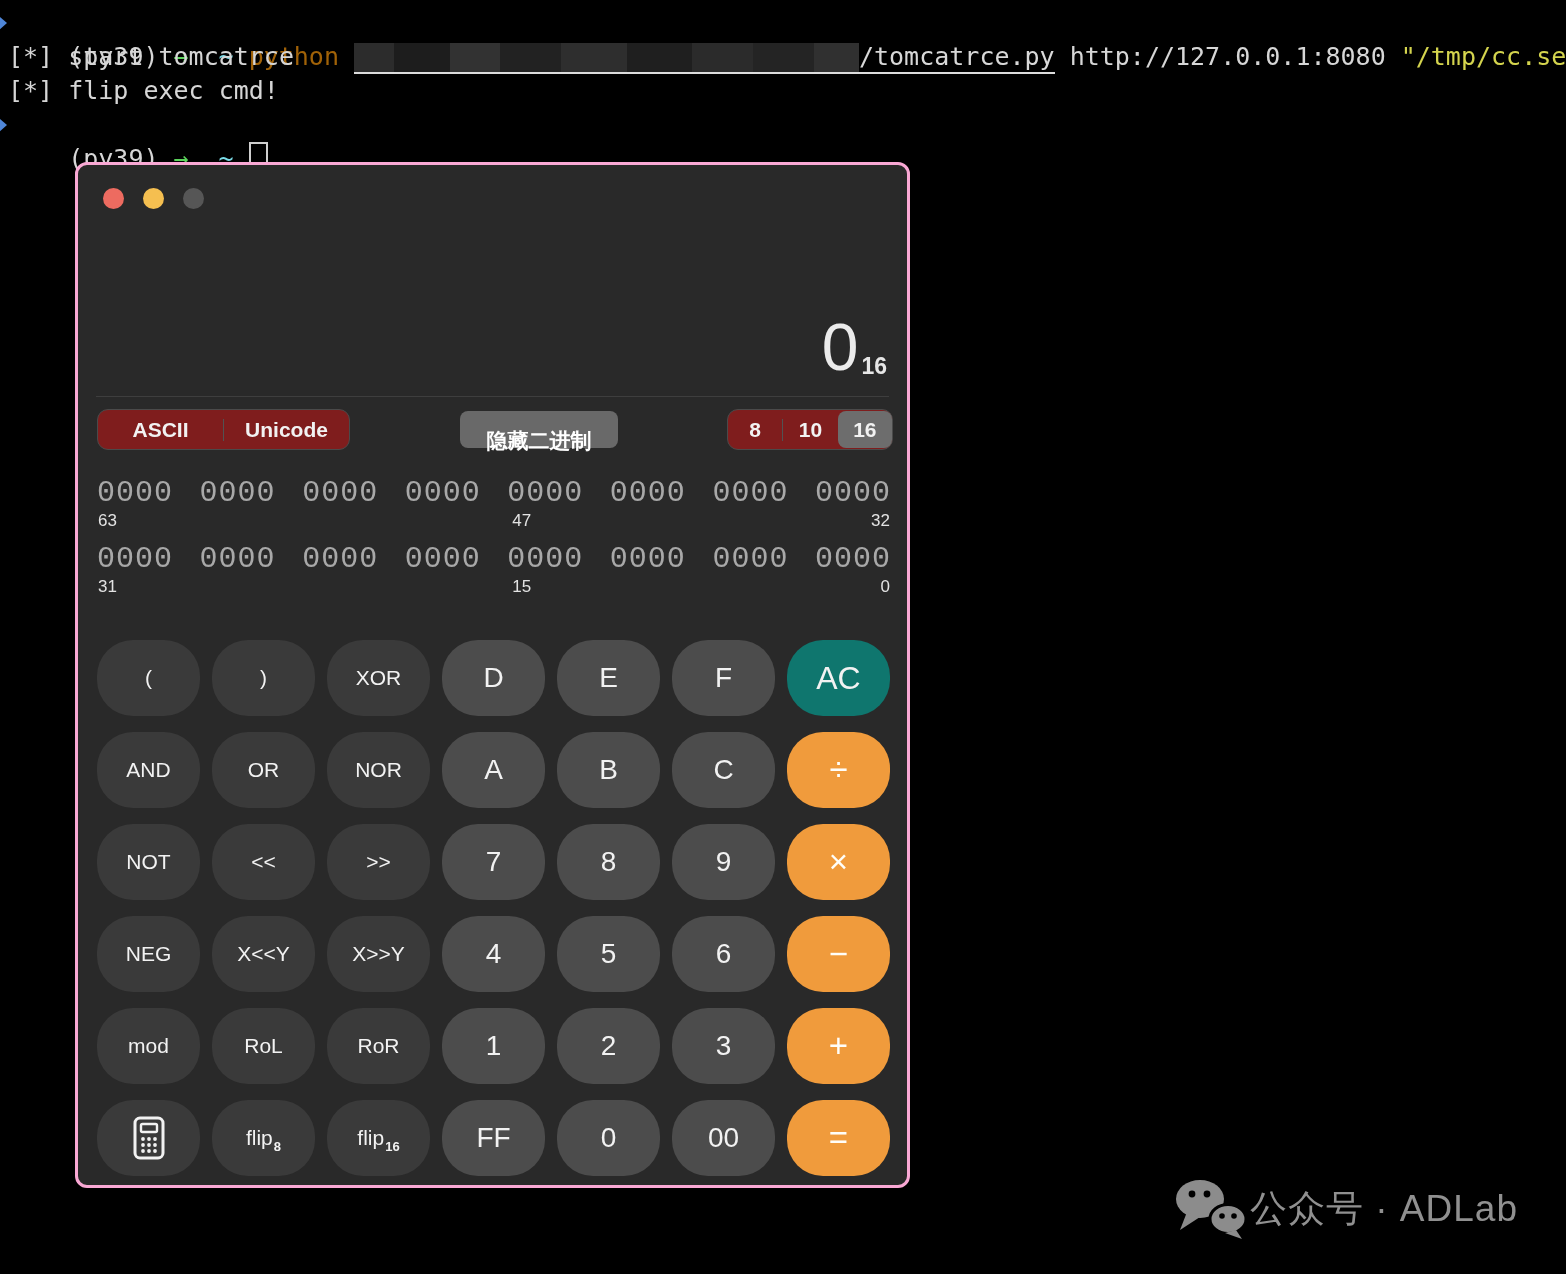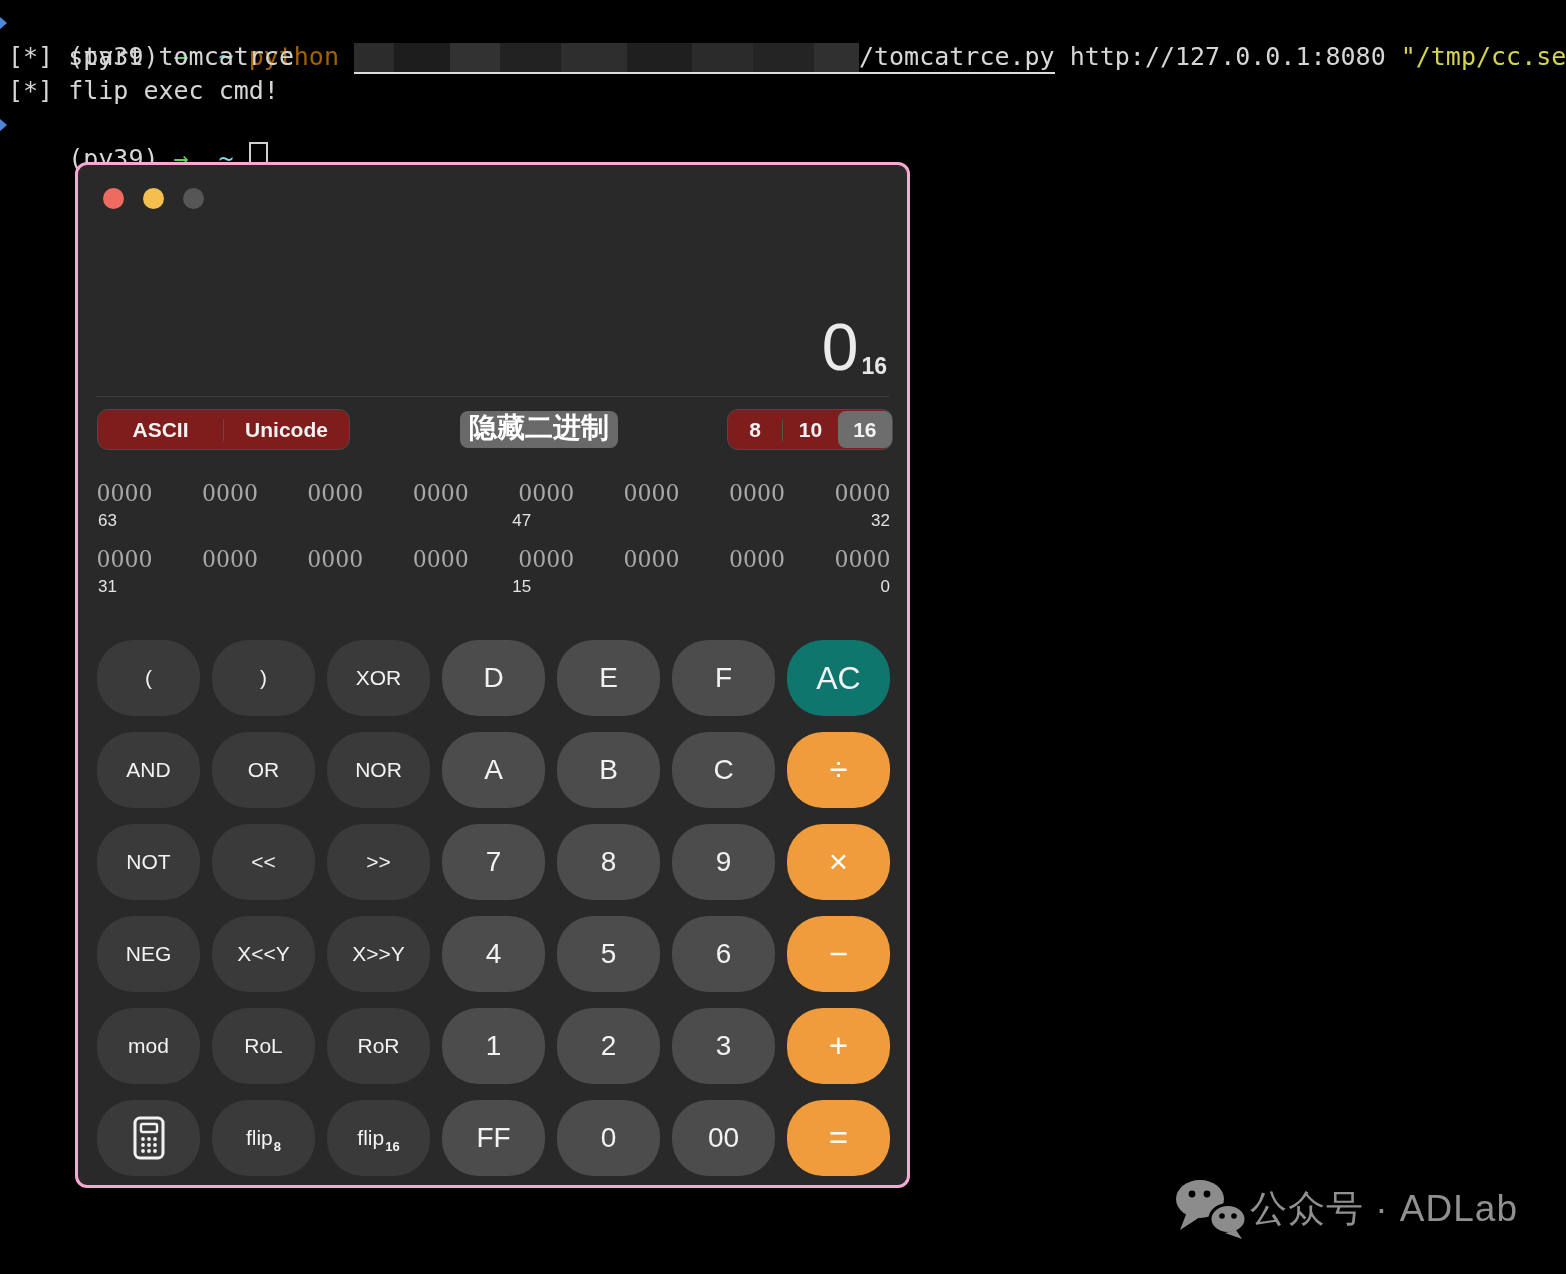--- a/index.html
+++ b/index.html
@@ -35,26 +35,26 @@
   
   .seg{position:absolute;top:244px;height:41px;box-sizing:border-box;display:flex;align-items:center;
     background:#7f1d1d;border:1.5px solid #4a4a4a;border-radius:11px;}
   .seg-enc{left:19px;width:253px;}
   .seg-base{left:649px;width:166px;}
   .seg .opt{flex:1;text-align:center;font-size:21px;font-weight:600;color:#f2f2f2;
     height:37px;line-height:37px;border-radius:8px;position:relative;}
   .seg .opt.selected{background:#6d6d6d;}
   .seg .divider{width:1px;height:22px;background:#525252;}
   .hide-btn{position:absolute;left:382px;top:246px;width:158px;height:37px;background:#696969;
-    border:none;border-radius:8px;color:#fff;font-size:28px;font-weight:600;
-    font-family:Liberation Mono, monospace;line-height:37px;text-align:center;padding:0;}
+    border:none;border-radius:8px;color:#fff;font-size:21px;font-weight:600;
+    font-family:Liberation Serif, serif;line-height:37px;text-align:center;padding:12px;}
   
   .binary{position:absolute;left:19px;top:312px;width:794px;}
-  .bin-zeros{display:flex;justify-content:space-between;font-family:Liberation Serif, serif;
-    font-size:26px;line-height:32px;color:#a8a8a8;letter-spacing:1px;}
+  .bin-zeros{display:flex;justify-content:space-between;font-family:Liberation Mono, monospace;
+    font-size:30px;line-height:32px;color:#a8a8a8;letter-spacing:1px;}
   .bin-labels{position:relative;height:24px;margin-bottom:10px;font-size:17px;font-weight:500;color:#e3e3e3;}
   .bit-label{position:absolute;top:2px;}
   .bit-label.left{left:1px}.bit-label.middle{left:52.3%}.bit-label.right{right:1px}
   
   .keypad{position:absolute;left:19px;top:475px;display:grid;
     grid-template-columns:repeat(7,103px);grid-auto-rows:76px;column-gap:12px;row-gap:16px;}
   .key{border:none;border-radius:36px;color:#f2f2f2;display:flex;align-items:center;justify-content:center;
     font-family:"Liberation Sans",sans-serif;padding:0;cursor:default;}
   .key.fn{background:#3a3a3a;font-size:21px;font-weight:500;}
   .key.hex,.key.digit{background:#4c4c4c;font-size:28px;font-weight:400;}

